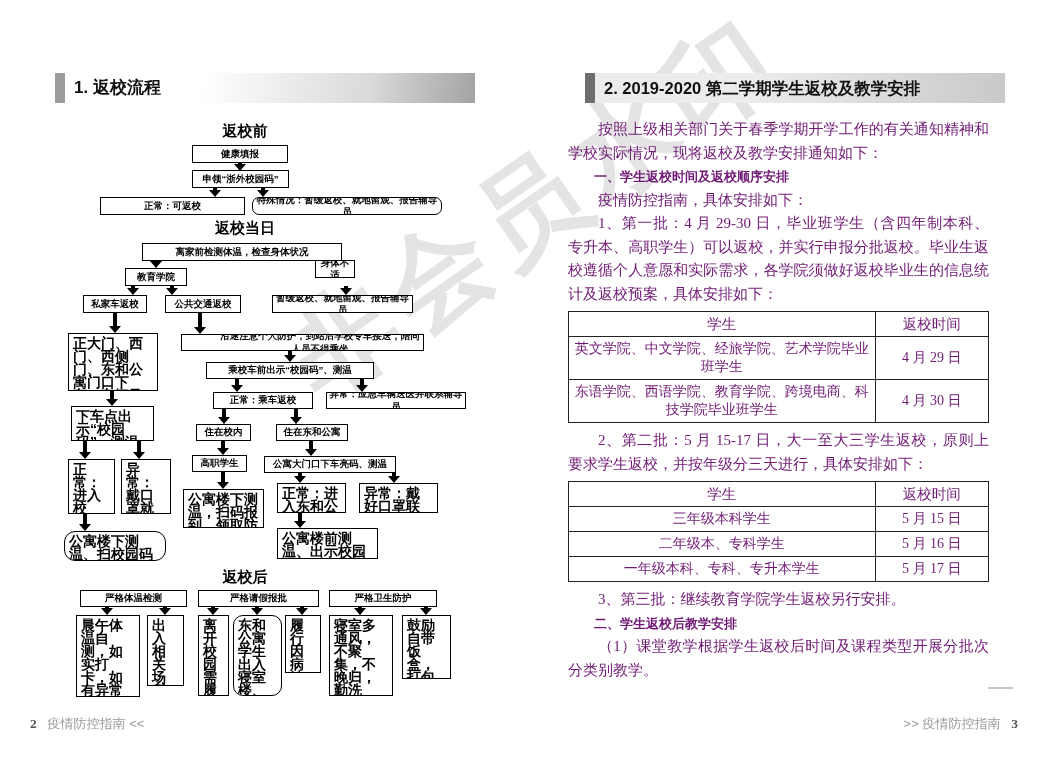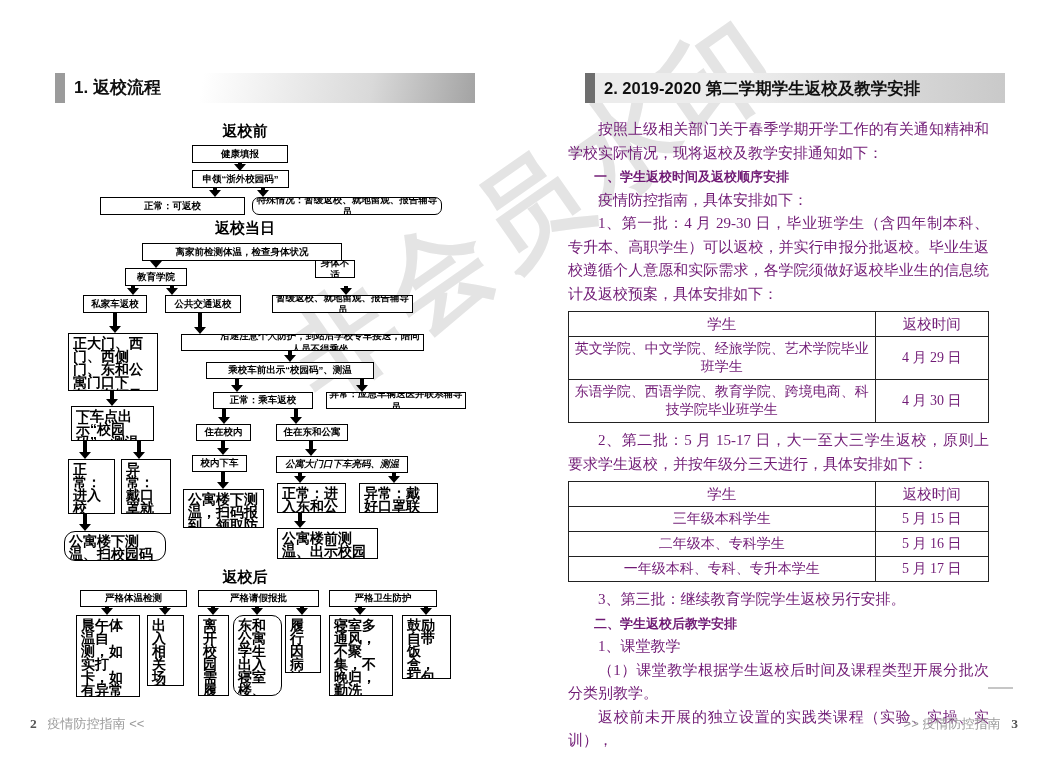--- a/index.html
+++ b/index.html
@@ -78,22 +78,22 @@
   <div class="fbox ml" style="left:68px;top:333px;width:90px;height:58px;">正大门、西门、西侧门、东和公寓门口下车，车辆及陪同人员不得进入</div>
   <div class="fbox" style="left:181px;top:334px;width:243px;height:17px;padding-left:37px;">沿途注意个人防护，到站后学校专车接送，陪同人员不得乘坐</div>
   <div class="fbox" style="left:206px;top:362px;width:168px;height:17px;">乘校车前出示“校园码”、测温</div>
   <div class="fbox" style="left:213px;top:392px;width:100px;height:17px;">正常：乘车返校</div>
   <div class="fbox" style="left:326px;top:392px;width:140px;height:17px;">异常：应急车辆送医并联系辅导员</div>
   <div class="fbox ml" style="left:71px;top:406px;width:83px;height:35px;">下车点出示“校园码”、测温</div>
   <div class="fbox" style="left:196px;top:424px;width:55px;height:17px;">住在校内</div>
   <div class="fbox" style="left:276px;top:424px;width:72px;height:17px;">住在东和公寓</div>
   <div class="fbox ml" style="left:68px;top:459px;width:47px;height:55px;">正常：进入校园、生活区</div>
   <div class="fbox ml" style="left:121px;top:459px;width:50px;height:55px;">异常：戴口罩就地联系校医及辅导员</div>
-  <div class="fbox" style="left:192px;top:455px;width:55px;height:17px;">校内下车</div>
-  <div class="fbox" style="left:276px;top:456px;width:132px;height:17px;font-style:italic;">公寓大门口下车亮码、测温</div>
+  <div class="fbox" style="left:192px;top:455px;width:55px;height:17px;">高职学生</div>
+  <div class="fbox" style="left:264px;top:456px;width:132px;height:17px;">公寓大门口下车亮码、测温</div>
   <div class="fbox ml" style="left:277px;top:483px;width:69px;height:30px;">正常：进入东和公寓园区</div>
   <div class="fbox ml" style="left:359px;top:483px;width:79px;height:30px;">异常：戴好口罩联系校医和辅导员</div>
   <div class="fbox ml" style="left:183px;top:489px;width:81px;height:39px;">公寓楼下测温，扫码报到，领取防疫物资</div>
   <div class="fbox ml" style="left:64px;top:531px;width:102px;height:30px;border-radius:11px;">公寓楼下测温、扫校园码报到、领取防疫物资</div>
   <div class="fbox ml" style="left:277px;top:528px;width:101px;height:31px;">公寓楼前测温、出示校园码报到、领取防疫物资</div>
   <i class="arr" style="left:149.5px;top:261px;height:7px;"></i>
   <i class="arr" style="left:339.5px;top:261px;height:7px;"></i>
   <i class="arr" style="left:126.5px;top:286px;height:9px;"></i>
   <i class="arr" style="left:165.5px;top:286px;height:9px;"></i>
   <i class="arr" style="left:339.5px;top:286px;height:9px;"></i>
@@ -188,23 +188,21 @@
       </tr>
       <tr>
         <td>一年级本科、专科、专升本学生</td>
         <td>5 月 17 日</td>
       </tr>
     </tbody>
       </table>
 
     <p>3、第三批：继续教育学院学生返校另行安排。</p>
     <p class="hd">二、学生返校后教学安排</p>
-    <p>1、课堂教学</p>
     <p>（1）课堂教学根据学生返校后时间及课程类型开展分批次分类别教学。</p>
-    <p>返校前未开展的独立设置的实践类课程（实验、实操、实训），</p>
   </div>
 
   <div class="artifact"></div>
 
   <div id="footer-left" class="footer">
     <span class="pn">2</span>&nbsp;&nbsp;
     <span>疫情防控指南 &lt;&lt;</span>
   </div>
   <div id="footer-right" class="footer">
     <span>&gt;&gt; 疫情防控指南</span>&nbsp;&nbsp;

